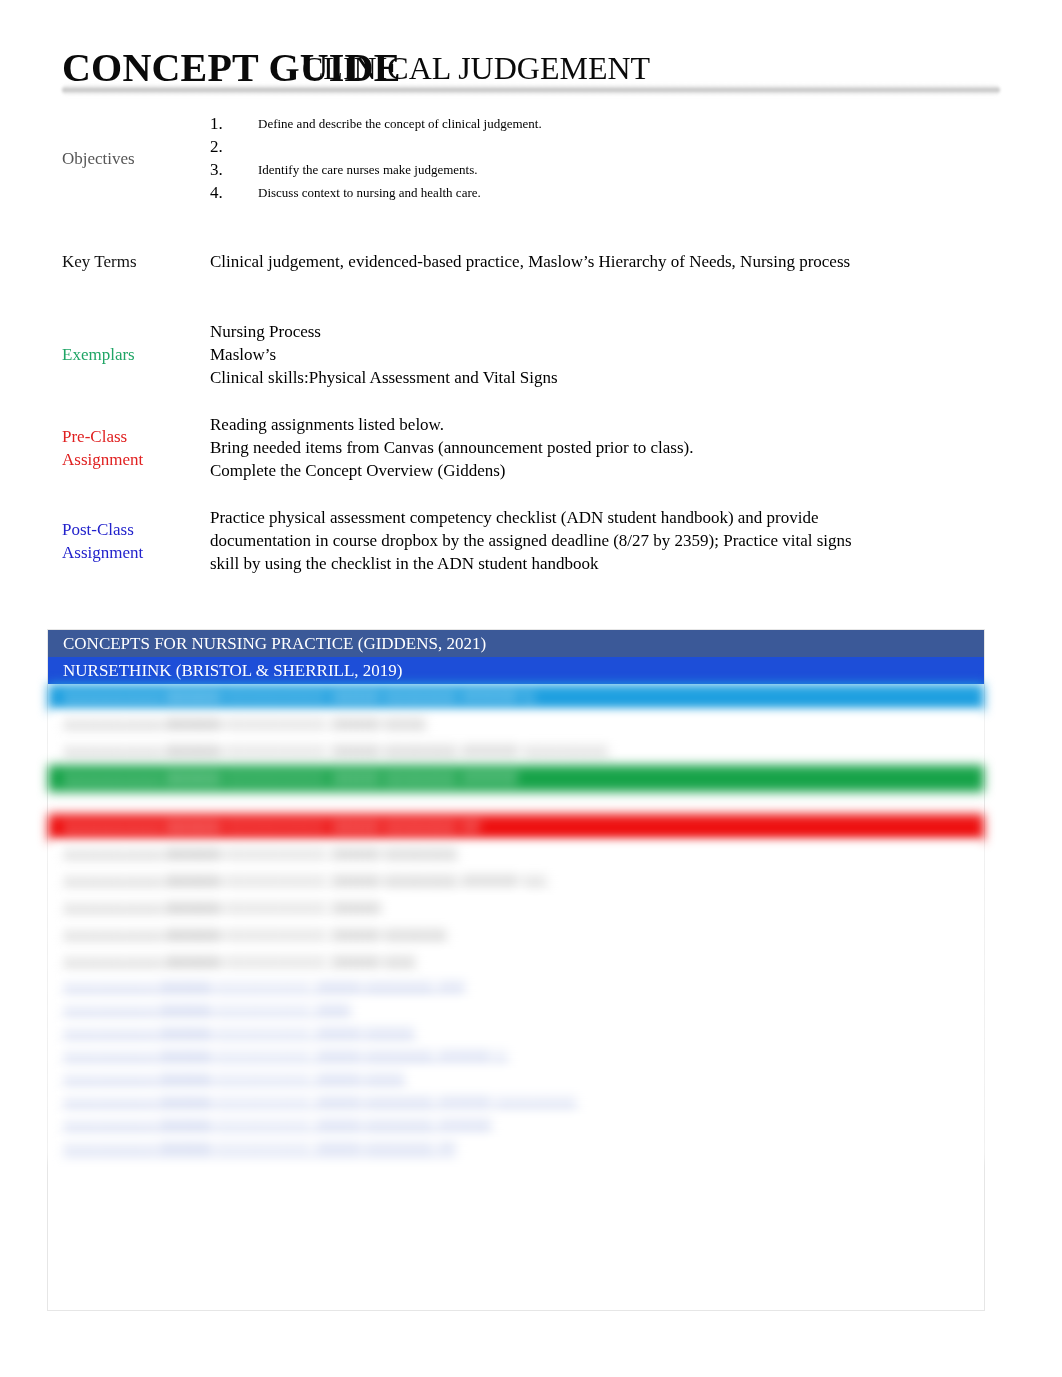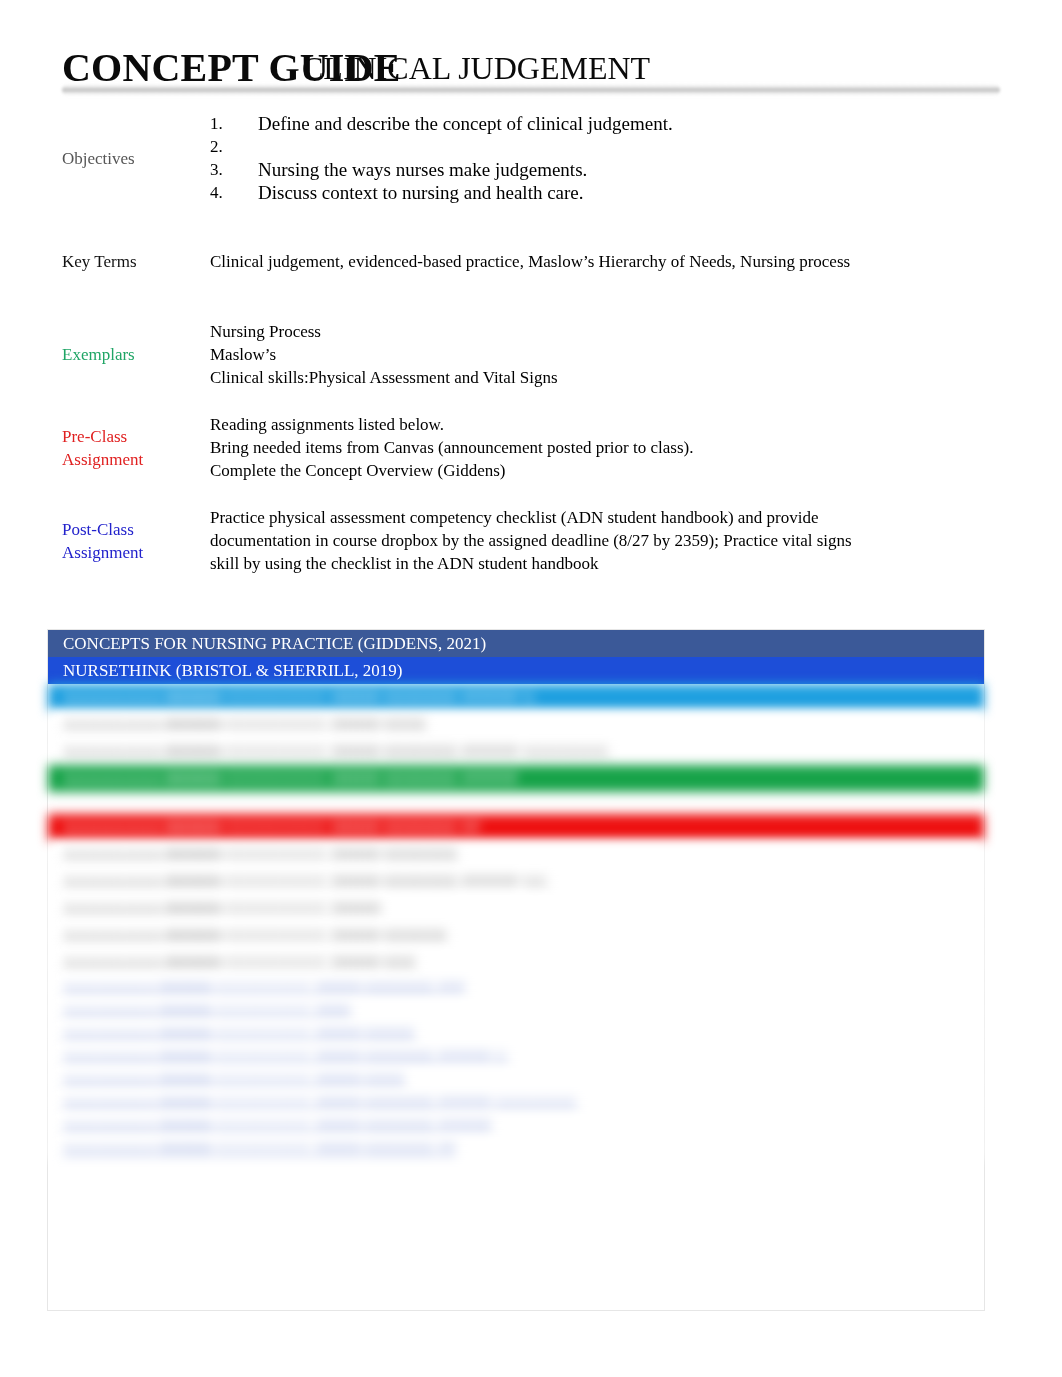--- a/index.html
+++ b/index.html
@@ -101,21 +101,21 @@
 
   
   .obj-item { display: flex; }
   .obj-num {
     width: 48px;
     flex: 0 0 48px;
     font-size: 17px;
     line-height: 23px;
   }
   .obj-text {
-    font-size: 19px;
+    font-size: 13px;
     line-height: 23px;
   }
 
   
   .banner-table {
     position: absolute;
     left: 47px;
     top: 629px;
     width: 936px;
     border: 1px solid #e6e6e6;
@@ -208,21 +208,21 @@
       <div class="meta-body">
         <div class="obj-item">
           <span class="obj-num">1.</span>
           <span class="obj-text">Define and describe the concept of clinical judgement.</span>
         </div>
         <div class="obj-item">
           <span class="obj-num">2.</span>
         </div>
         <div class="obj-item">
           <span class="obj-num">3.</span>
-          <span class="obj-text">Nursing the ways nurses make judgements.</span>
+          <span class="obj-text">Identify the care nurses make judgements.</span>
         </div>
         <div class="obj-item">
           <span class="obj-num">4.</span>
           <span class="obj-text">Discuss context to nursing and health care.</span>
         </div>
       </div>
     </div>
 
     <div style="height:46px"></div>
 

